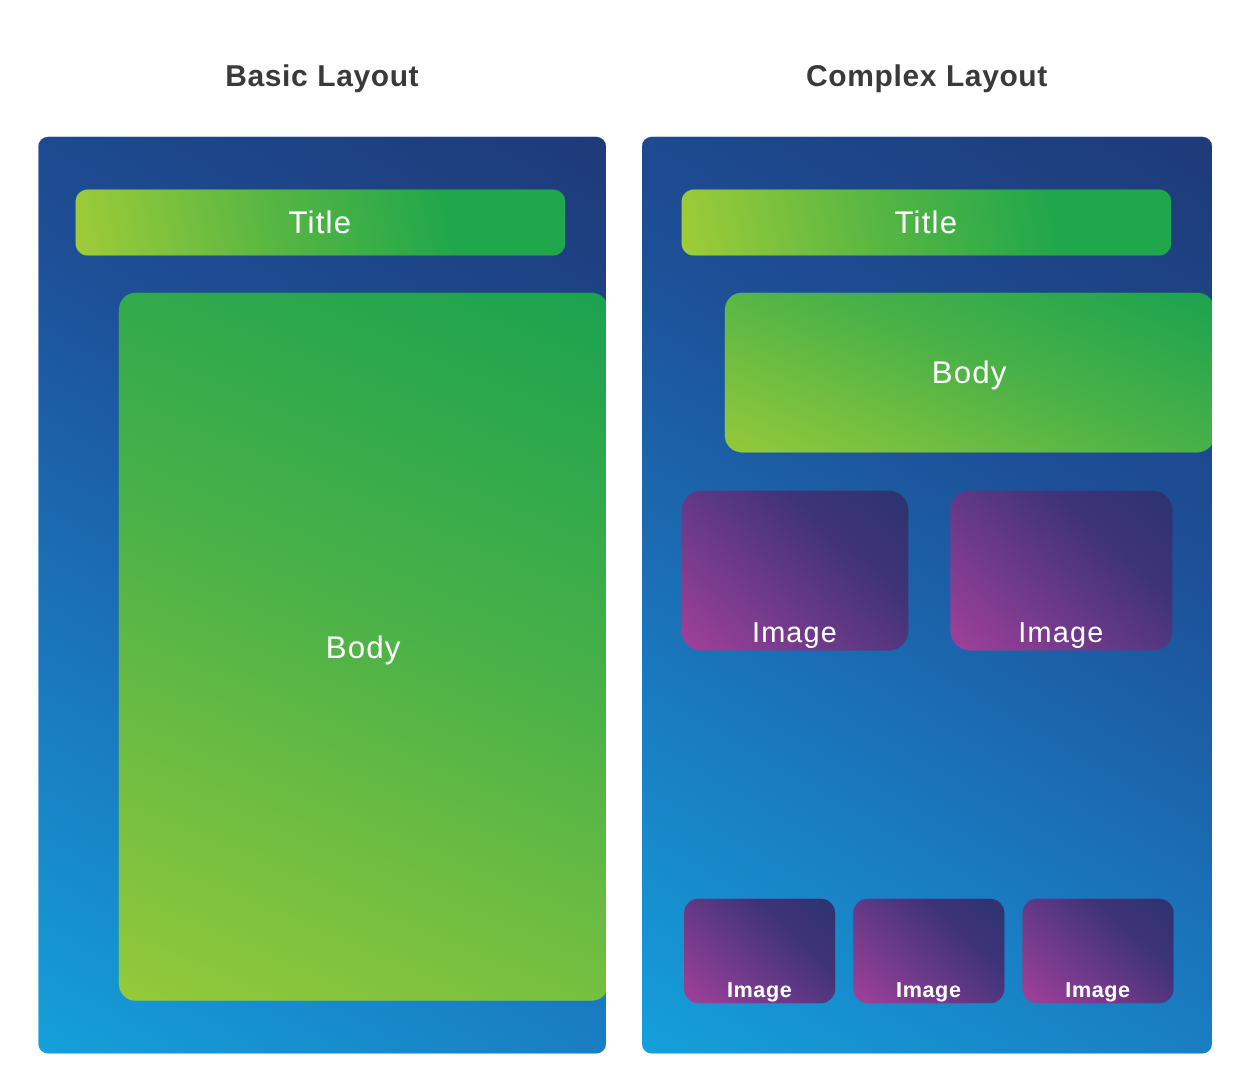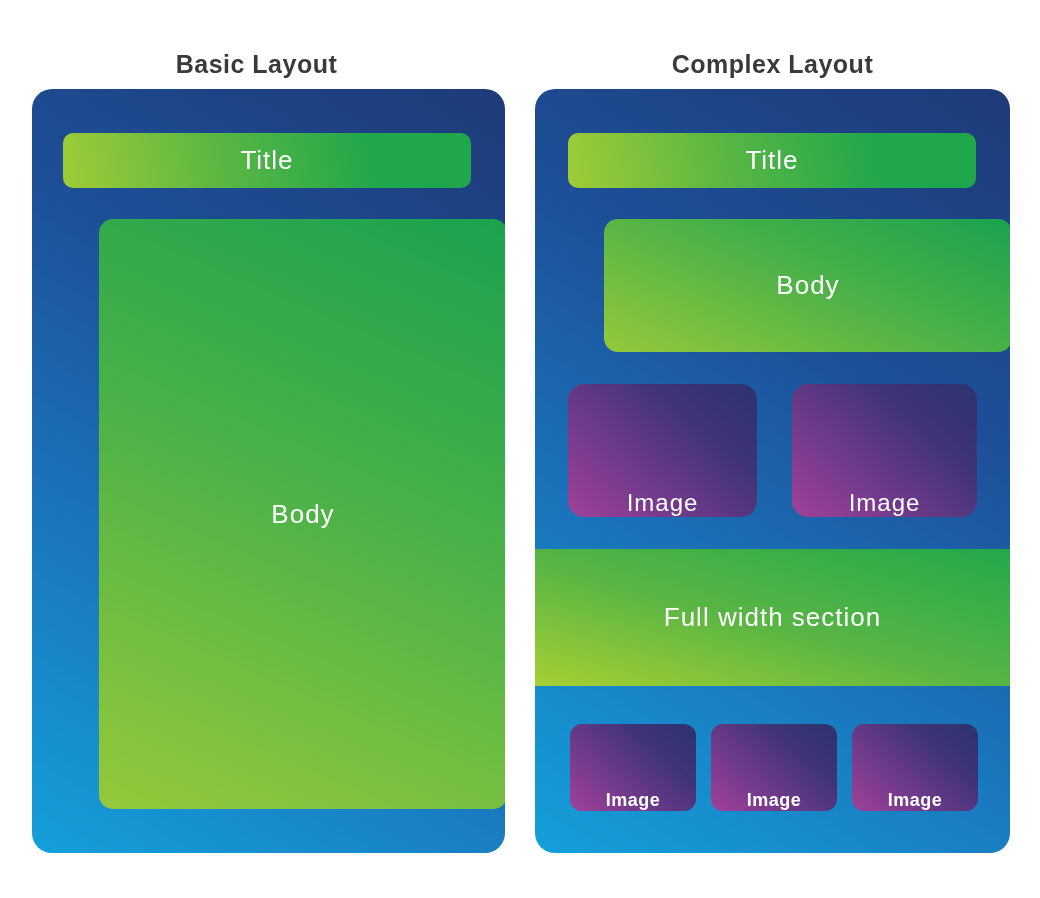--- a/index.html
+++ b/index.html
@@ -19,28 +19,28 @@
   }
   .heading {
     position: absolute;
     top: 50px;
     font-size: 25px;
     font-weight: 700;
     letter-spacing: 0.5px;
     color: #3a3a3c;
     text-align: center;
   }
-  #heading-basic  { left: 20px;  width: 473px; }
+  #heading-basic  { left: 32px;  width: 473px; }
   #heading-complex{ left: 535px; width: 475px; }
 
   .panel {
     position: absolute;
-    top: 89px;
+    top: 114px;
     height: 764px;
-    border-radius: 20px;
+    border-radius: 8px;
     overflow: hidden;
     background: linear-gradient(210deg, #1e3a78 0%, #1d4f97 35%, #1a77bd 68%, #14a0da 100%);
   }
   #panel-basic   { left: 32px;  width: 473px; }
   #panel-complex { left: 535px; width: 475px; }
 
   .block {
     position: absolute;
     display: flex;
     align-items: center;
@@ -124,23 +124,20 @@
       <span class="label">Body</span>
     </div>
 
     <div class="block img-box" id="img-large-1">
       <span class="label">Image</span>
     </div>
     <div class="block img-box" id="img-large-2">
       <span class="label">Image</span>
     </div>
 
-    <div class="block full-band">
-      <span class="label">Full width section</span>
-    </div>
 
     <div class="block img-box img-small" id="img-small-1">
       <span class="label">Image</span>
     </div>
     <div class="block img-box img-small" id="img-small-2">
       <span class="label">Image</span>
     </div>
     <div class="block img-box img-small" id="img-small-3">
       <span class="label">Image</span>
     </div>

